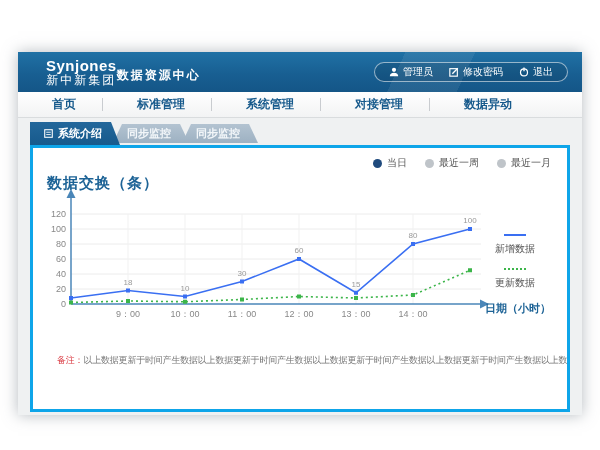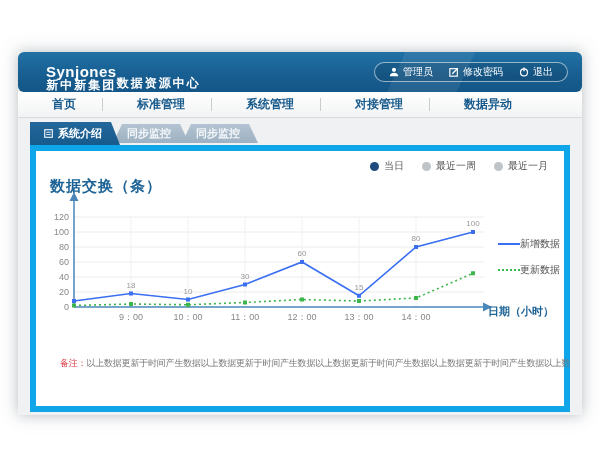--- a/index.html
+++ b/index.html
@@ -8,27 +8,27 @@
     font-family:"Liberation Sans","DejaVu Sans",sans-serif; position:relative;
   }
   .window {
     position:absolute; left:18px; top:52px; width:564px; height:363px;
     background:#eff1f2; box-shadow:0 0 14px rgba(110,120,130,.5);
   }
   
   .hdr {
     position:relative; height:40px;
     background:linear-gradient(180deg,#2071a5 0%,#185f92 55%,#145687 100%);
-    display:flex; align-items:flex-end; color:#fff; overflow:hidden;border-radius:6px;
+    display:flex; align-items:center; color:#fff; overflow:hidden;
   }
   .hdr::after{content:"";position:absolute;right:0;top:0;width:260px;height:100%;
     background:linear-gradient(115deg,transparent 30%,rgba(255,255,255,.07) 30%,rgba(255,255,255,.07) 55%,transparent 55%);pointer-events:none;}
   .logo { margin-left:28px; text-align:center; line-height:1.05; }
   .logo .en { font-size:15px; font-weight:bold; letter-spacing:.5px; }
-  .logo .cn { font-size:12px; font-weight:bold; letter-spacing:2px; }
+  .logo .cn { font-size:12px; font-weight:normal; letter-spacing:2px; }
   .hdr-title { margin-left:0; font-size:12px; font-weight:600; letter-spacing:2px; padding-top:6px; }
   .user-pill {
     position:absolute; right:14px; top:10px; height:20px;
     border:1px solid rgba(255,255,255,.55); border-radius:11px;
     background:rgba(0,0,0,.10); display:flex; align-items:center; gap:16px; padding:0 14px;
   }
   .u-item { display:flex; align-items:center; gap:4px; font-size:10px; color:#fff; cursor:pointer; white-space:nowrap; }
   .u-item svg { display:block; }
   
   .nav {
@@ -48,36 +48,36 @@
     clip-path:polygon(9px 0,calc(100% - 9px) 0,100% 100%,0 100%);
     margin-left:-7px;
   }
   .tab.active {
     height:23px; z-index:2; margin-left:0; color:#ffffff;
     background:linear-gradient(180deg,#23679b,#175a8c);
     clip-path:polygon(0 0,calc(100% - 9px) 0,100% 100%,0 100%);
   }
   .card {
     position:absolute; left:12px; top:27px; width:540px; height:267px;
-    background:#ffffff; border:6px solid #0ea5e9;
+    background:#ffffff; border:3px solid #0ea5e9;
   }
   
   .radios { position:absolute; right:16px; top:8px; display:flex; gap:18px; }
   .radio { display:flex; align-items:center; gap:5px; font-size:10px; color:#555; cursor:pointer; }
   .rdot { width:9px; height:9px; border-radius:50%; background:#bfc4c9; }
   .radio.sel .rdot { background:#1f4a7d; }
   
   .ytitle { position:absolute; left:14px; top:26px; font-size:15px; font-weight:bold; color:#1d6396; letter-spacing:1px; }
   #chart-svg { position:absolute; left:12px; top:35px; overflow:visible; }
   .xlabel { position:absolute; left:452px; top:153px; font-size:11px; font-weight:bold; color:#1d6396; white-space:nowrap; }
   .tick { font-size:9px; fill:#888; font-family:"Liberation Sans","DejaVu Sans",sans-serif; }
   .plabel { font-size:8px; fill:#999; font-family:"Liberation Sans","DejaVu Sans",sans-serif; }
   
   .legend { position:absolute; left:462px; top:86px; display:flex; flex-direction:column; gap:12px; }
-  .lg-item { display:flex; align-items:center; font-size:10px; color:#555; white-space:nowrap; }
+  .lg-item { display:flex; align-items:center; gap:6px; font-size:10px; color:#555; white-space:nowrap;flex-direction:column; }
   .lg-line { width:22px; height:0; }
   .lg-line.solid  { border-top:2px solid #3a6ff2; }
   .lg-line.dotted { border-top:2px dotted #3cb54a; }
   
   .note { position:absolute; left:24px; top:206px; width:510px; font-size:9px; letter-spacing:-.2px;
           color:#777; white-space:nowrap; overflow:hidden; }
   .note .red { color:#d9363e; }
 </style>
 </head>
 <body>

